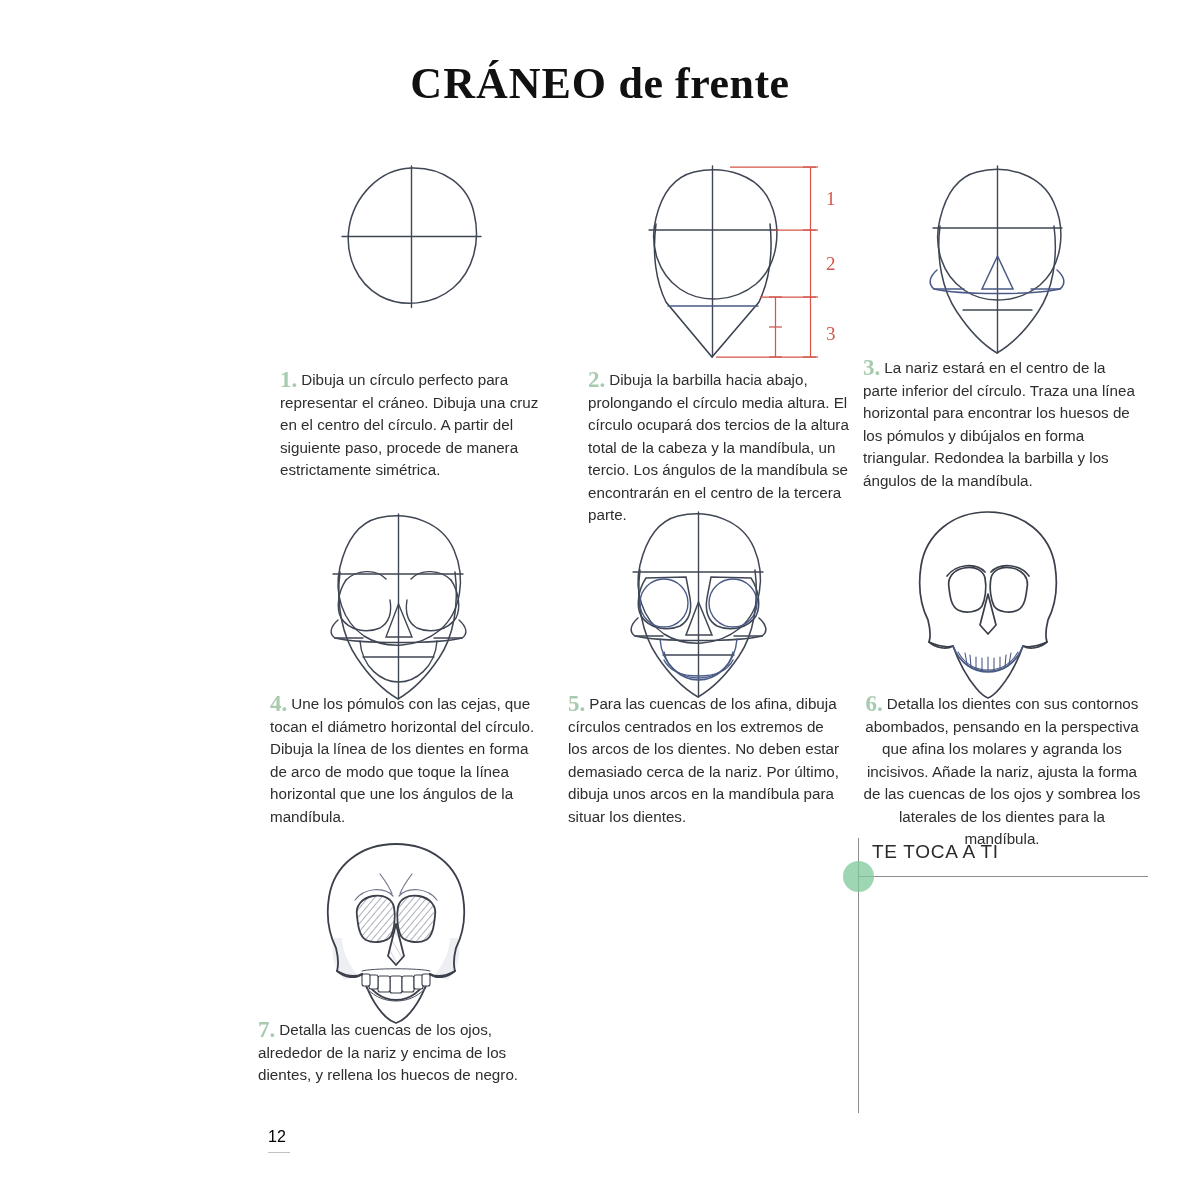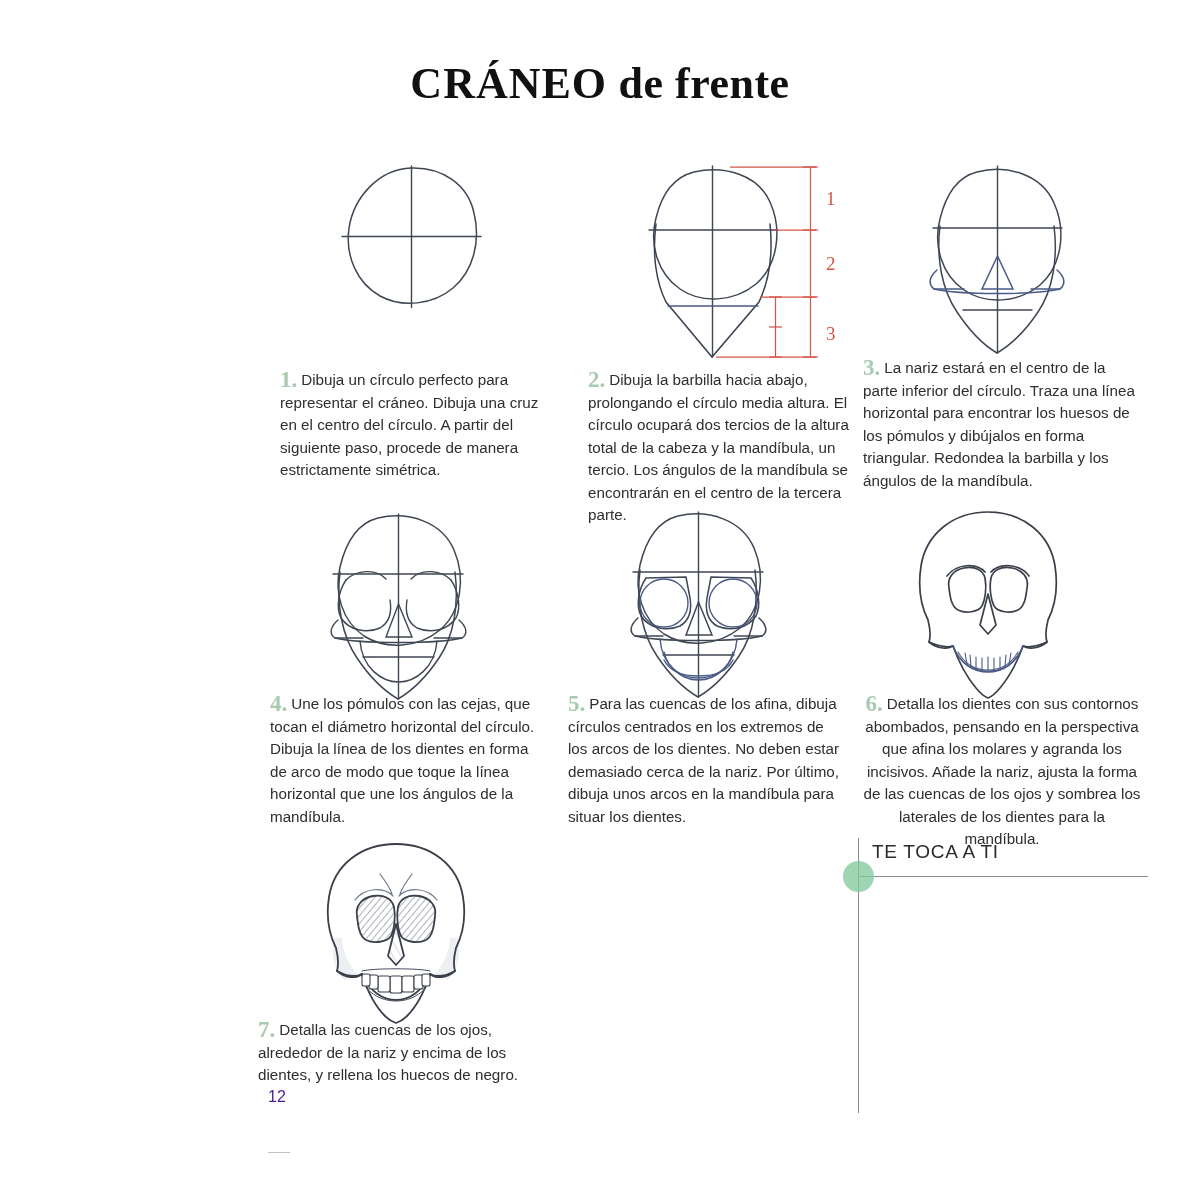--- a/index.html
+++ b/index.html
@@ -125,23 +125,23 @@
     left: 14px; top: 3px;
     font-size: 19px;
     letter-spacing: 0.7px;
     color: #2b2b2b;
     white-space: nowrap;
   }
 
   
   .folio {
     position: absolute;
-    left: 268px; top: 1088px;
+    left: 268px; top: 1128px;
     font-size: 16px;
-    color: #4c1d95;
+    color: #000000;
   }
   .folio-rule {
     position: absolute;
     left: 268px; top: 1152px;
     width: 22px; height: 1.4px;
     background: #c2c2c2;
   }
 
   svg { display: block; overflow: visible; }
 </style>

